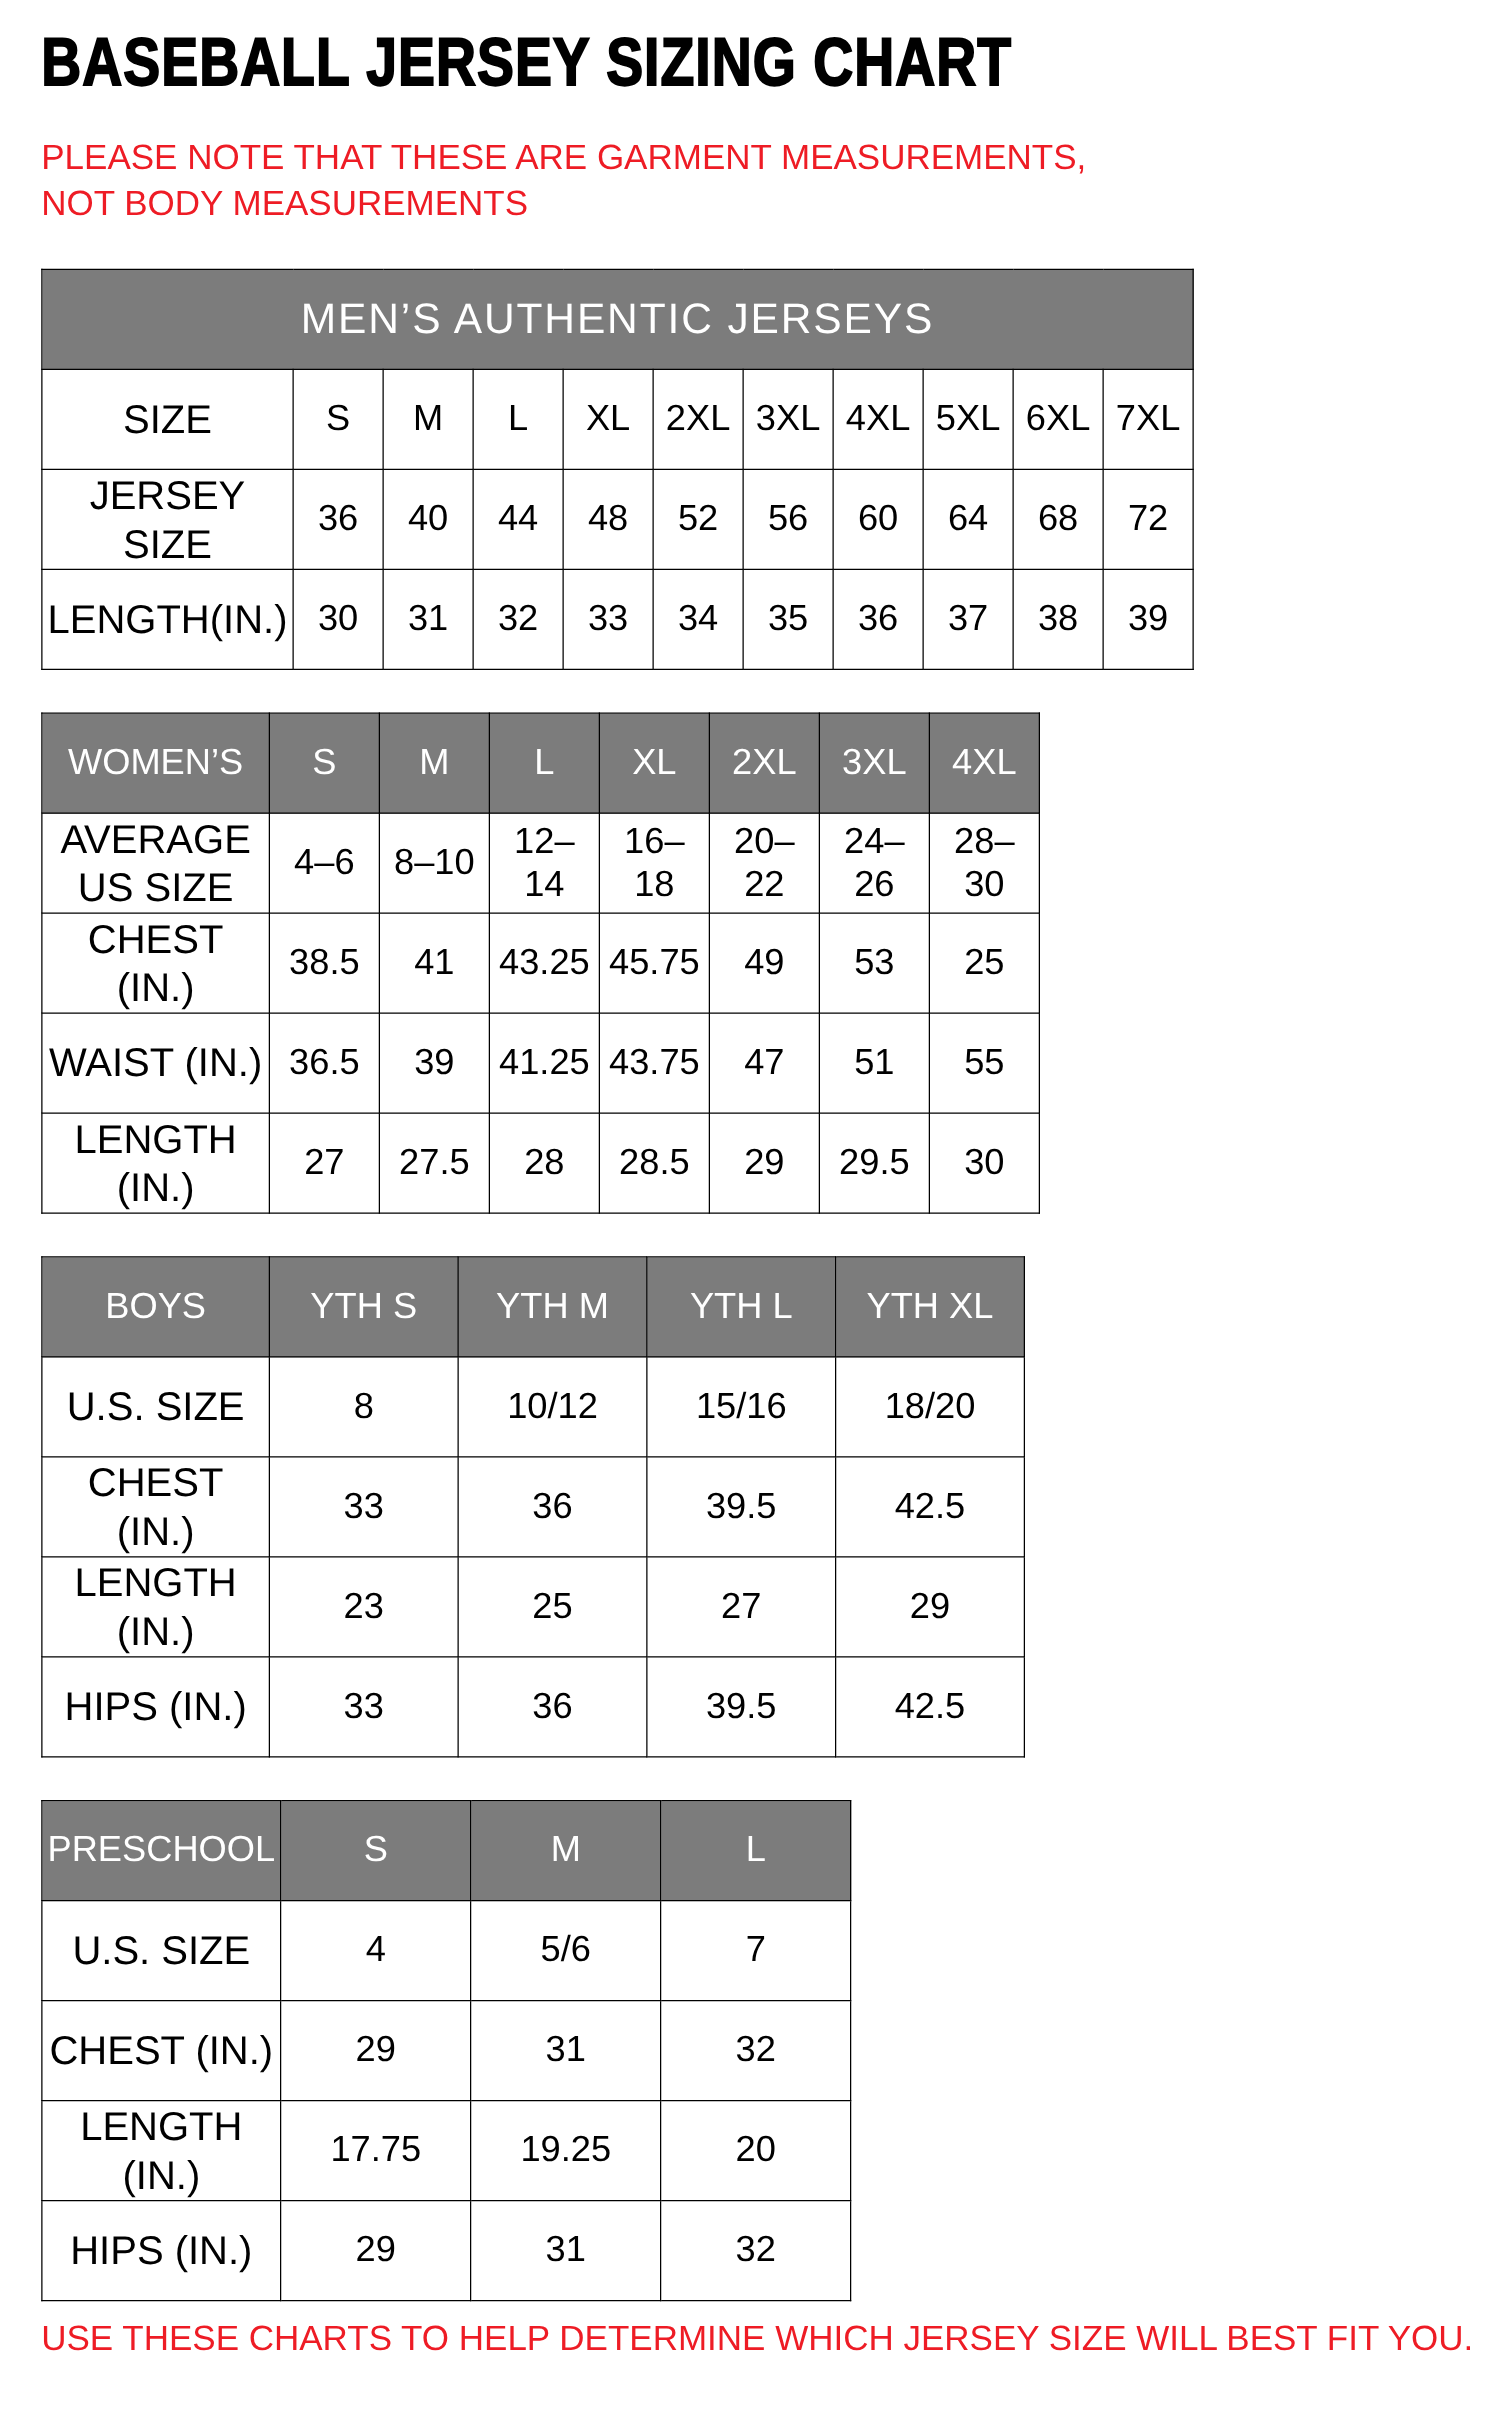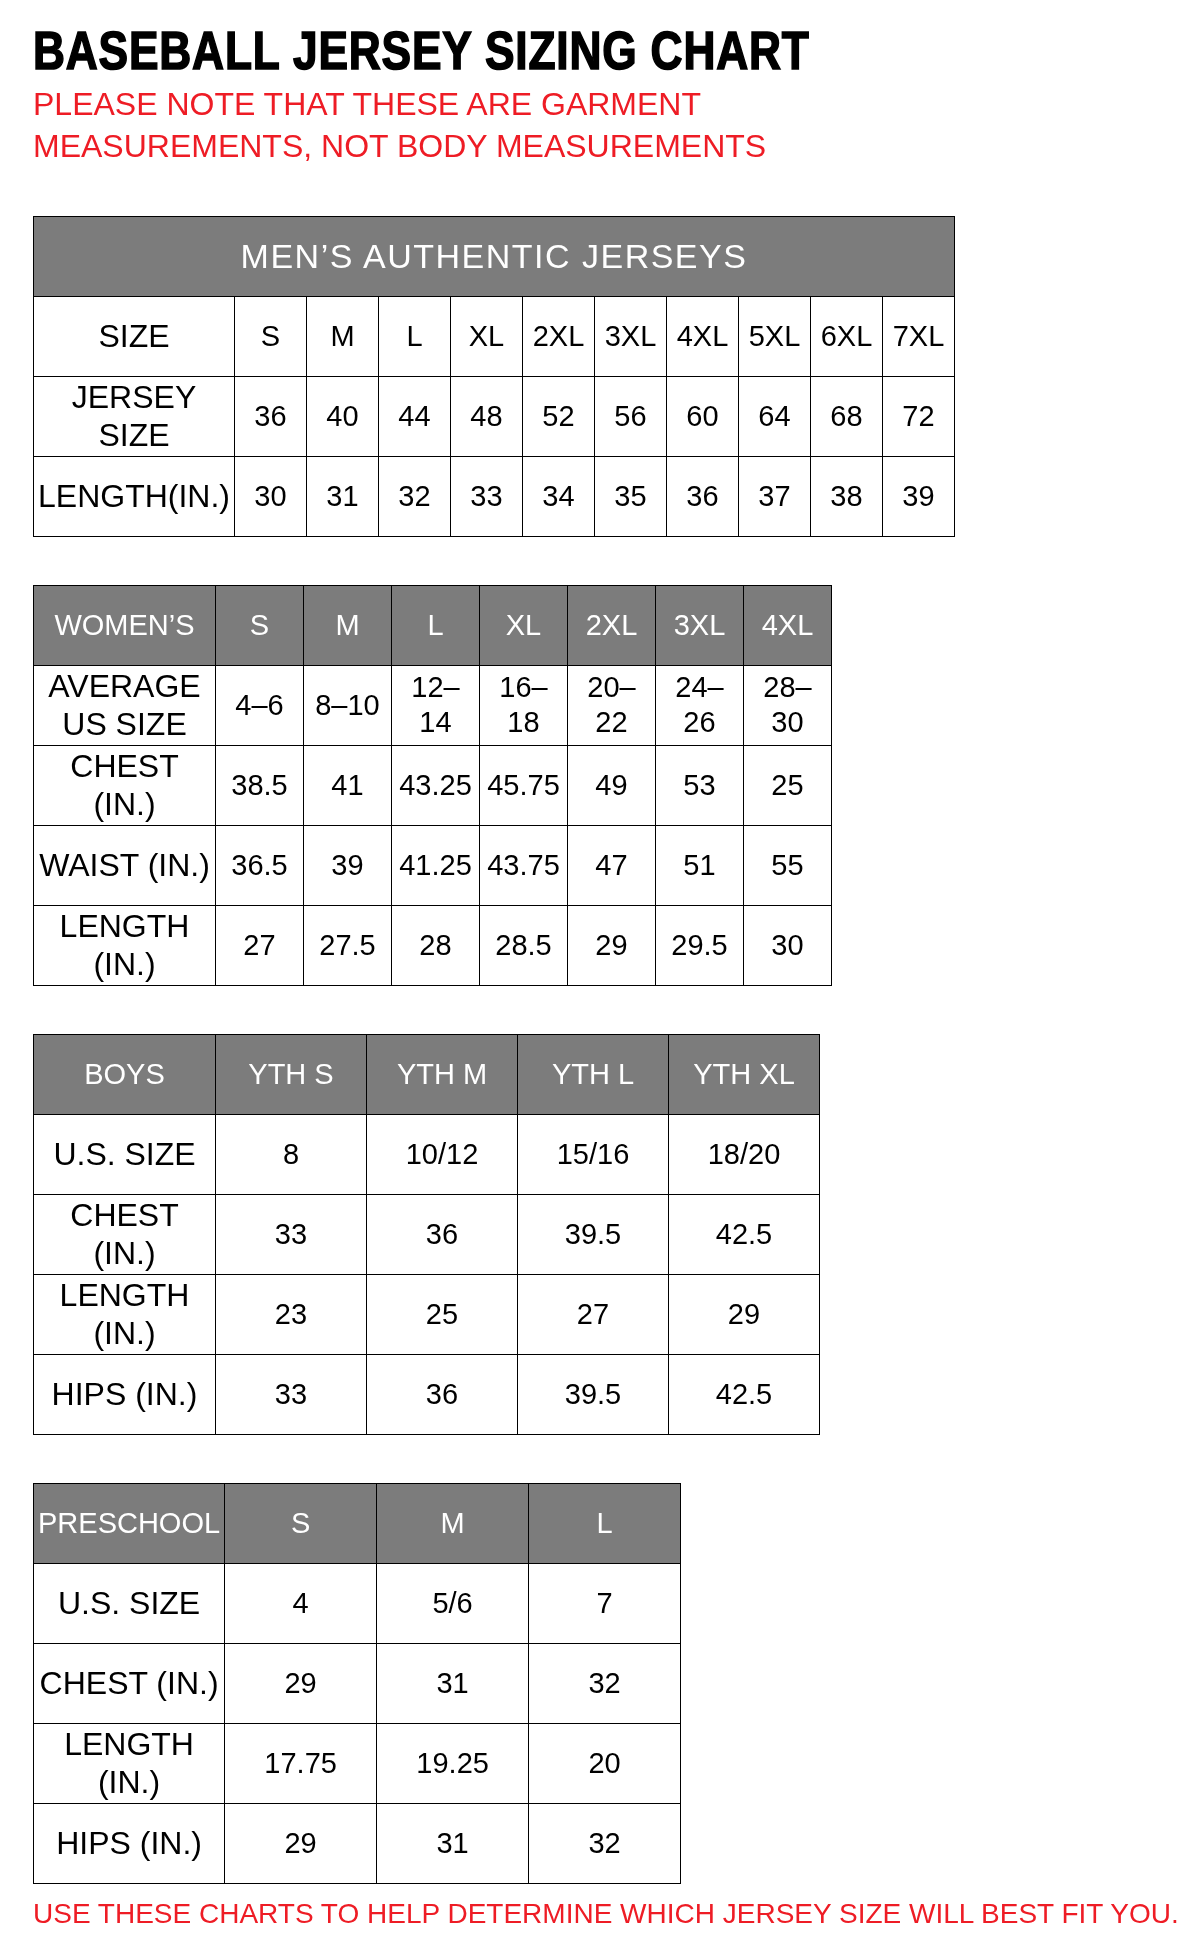--- a/index.html
+++ b/index.html
@@ -21,30 +21,30 @@
     font-size:54px;
     font-weight:900;
     line-height:1.05;
     white-space:nowrap;
     letter-spacing:1px;
     -webkit-text-stroke:1.6px #000;
     transform:scaleX(0.82);
     transform-origin:left center;
   }
   .note{
-    margin-top:4px;
-    font-size:32px;
+    margin-top:28px;
+    font-size:28px;
     line-height:1.33;
     color:var(--red);
     max-width:880px;
   }
   table.size-table{
     border-collapse:collapse;
     table-layout:fixed;
-    margin-top:48px;
+    margin-top:34px;
   }
   table.size-table td,
   table.size-table th{
     border:1px solid var(--border);
     text-align:center;
     vertical-align:middle;
     height:80px;
     font-weight:normal;
     font-size:29px;
     padding:0 4px;

